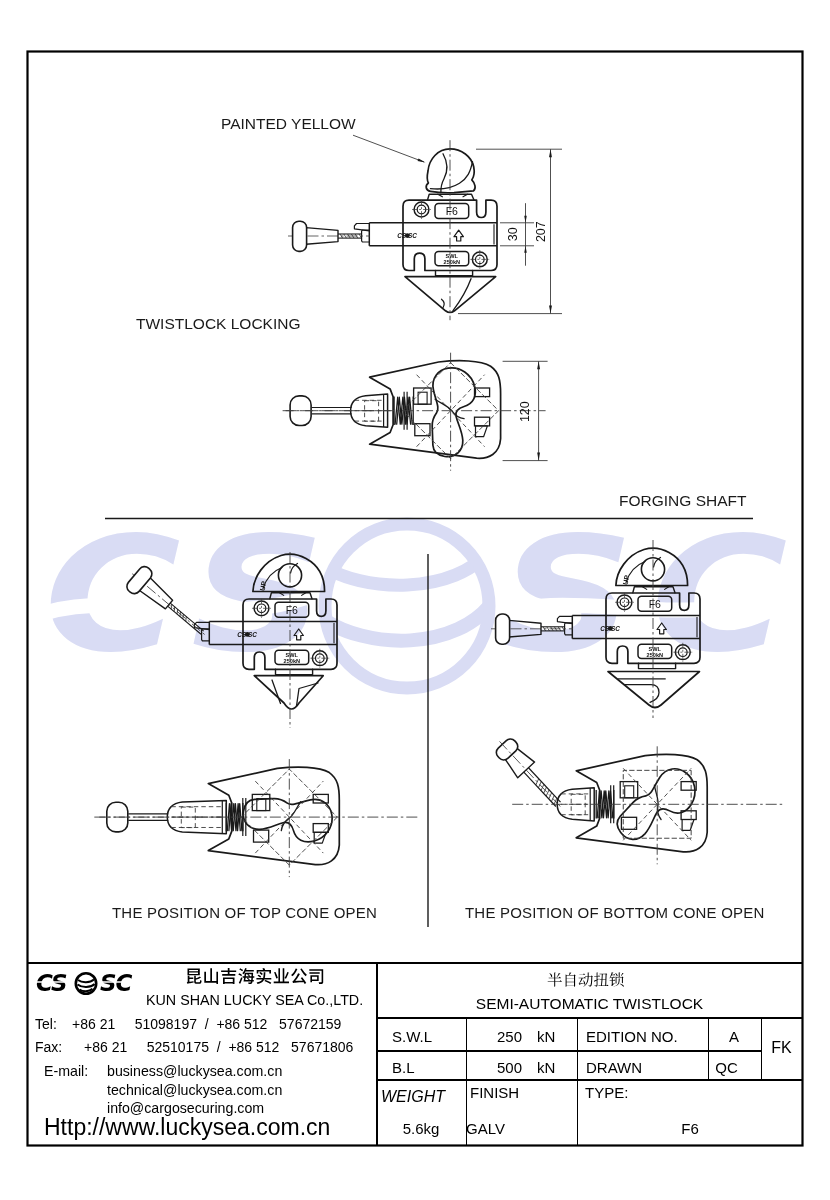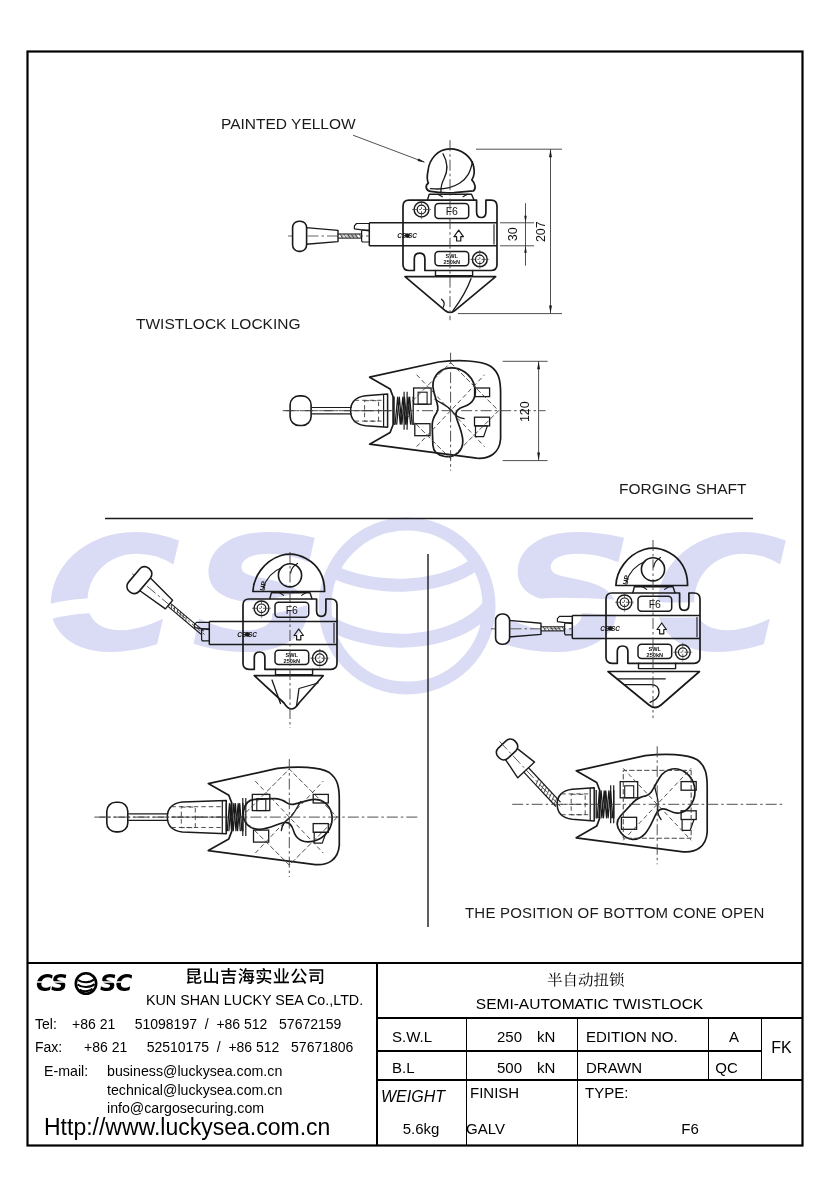--- a/index.html
+++ b/index.html
@@ -370,21 +370,22 @@
         </g>
         <line x1="-34" y1="-36" x2="34" y2="36" stroke="#3c3c3c" stroke-width="0.9" stroke-dasharray="4.5 3"></line>
         <line x1="-34" y1="36" x2="34" y2="-36" stroke="#3c3c3c" stroke-width="0.9" stroke-dasharray="4.5 3"></line>
         <line x1="-145" y1="0" x2="125" y2="0" stroke="#3c3c3c" stroke-width="0.9" stroke-dasharray="11 3 2.5 3"></line>
         <line x1="0" y1="-58" x2="0" y2="60" stroke="#3c3c3c" stroke-width="0.9" stroke-dasharray="11 3 2.5 3"></line>
       </g>
     </svg>
 
   <div class="lbl cap" style="left:221px;top:115px;">PAINTED YELLOW</div>
   <div class="lbl cap" style="left:136px;top:315px;">TWISTLOCK LOCKING</div>
-  <div class="lbl cap" style="left:619px;top:480px;">FORGING SHAFT</div>
+  <div class="lbl cap" style="left:619px;top:492px;">FORGING SHAFT</div>
+  <div class="lbl cap2" style="left:112px;top:904px;">THE POSITION OF TOP CONE OPEN</div>
   <div class="lbl cap2" style="left:465px;top:904px;">THE POSITION OF BOTTOM CONE OPEN</div>
 
   <div id="tb">
       <div class="tline" style="left: 27px; top: 962px; width: 776px; height: 2px;"></div>
       <div class="tline" style="left: 376px; top: 962px; width: 2px; height: 183px;"></div>
       <div class="tline" style="left: 376px; top: 1017px; width: 427px; height: 1.6px;"></div>
       <div class="tline" style="left: 376px; top: 1050px; width: 386px; height: 1.6px;"></div>
       <div class="tline" style="left: 376px; top: 1079px; width: 427px; height: 1.6px;"></div>
       <div class="tline" style="left: 465.5px; top: 1017px; width: 1.6px; height: 62px;"></div>
       <div class="tline" style="left: 576.5px; top: 1017px; width: 1.6px; height: 128px;"></div>

